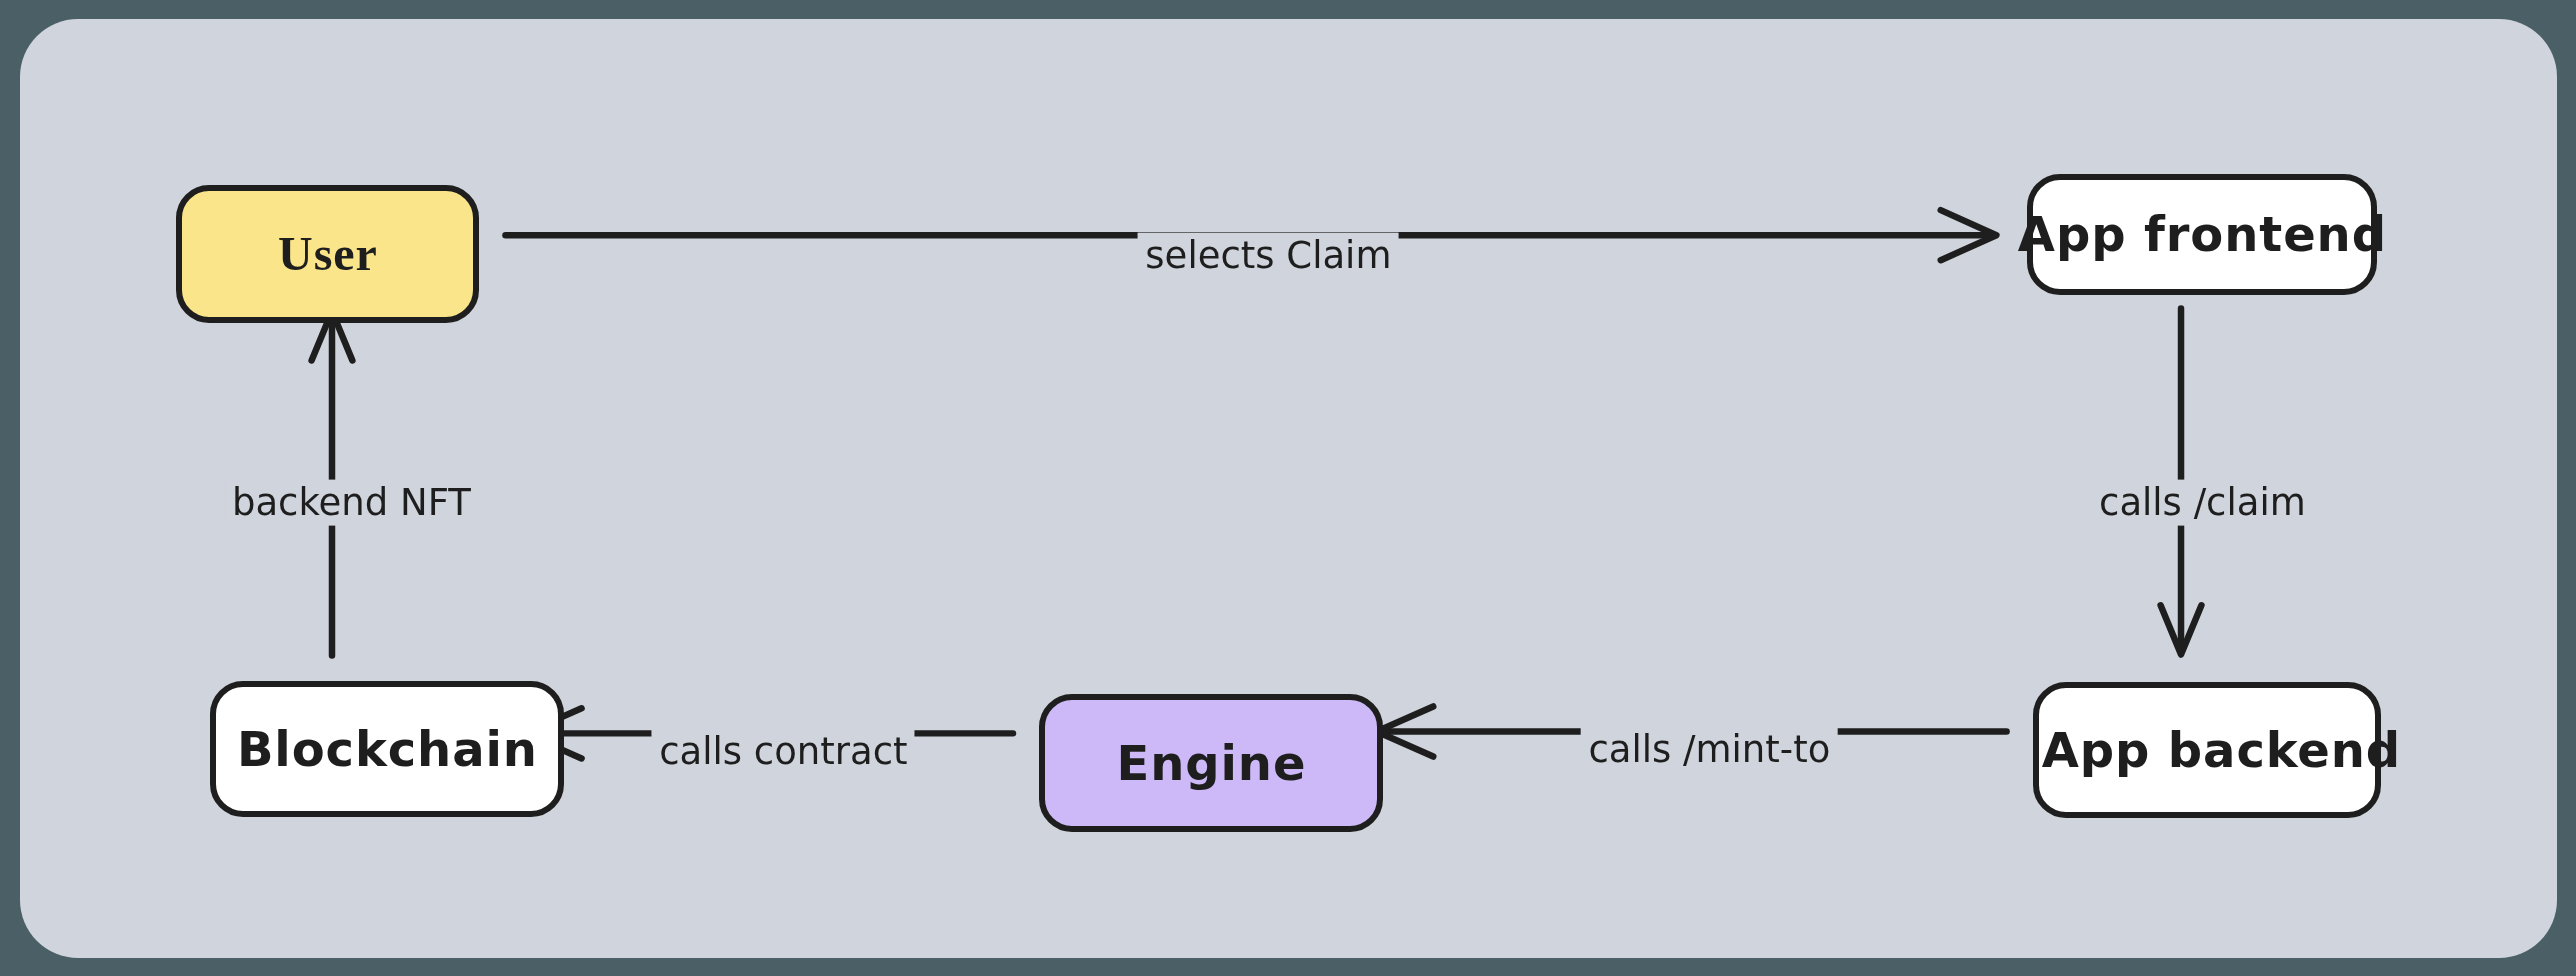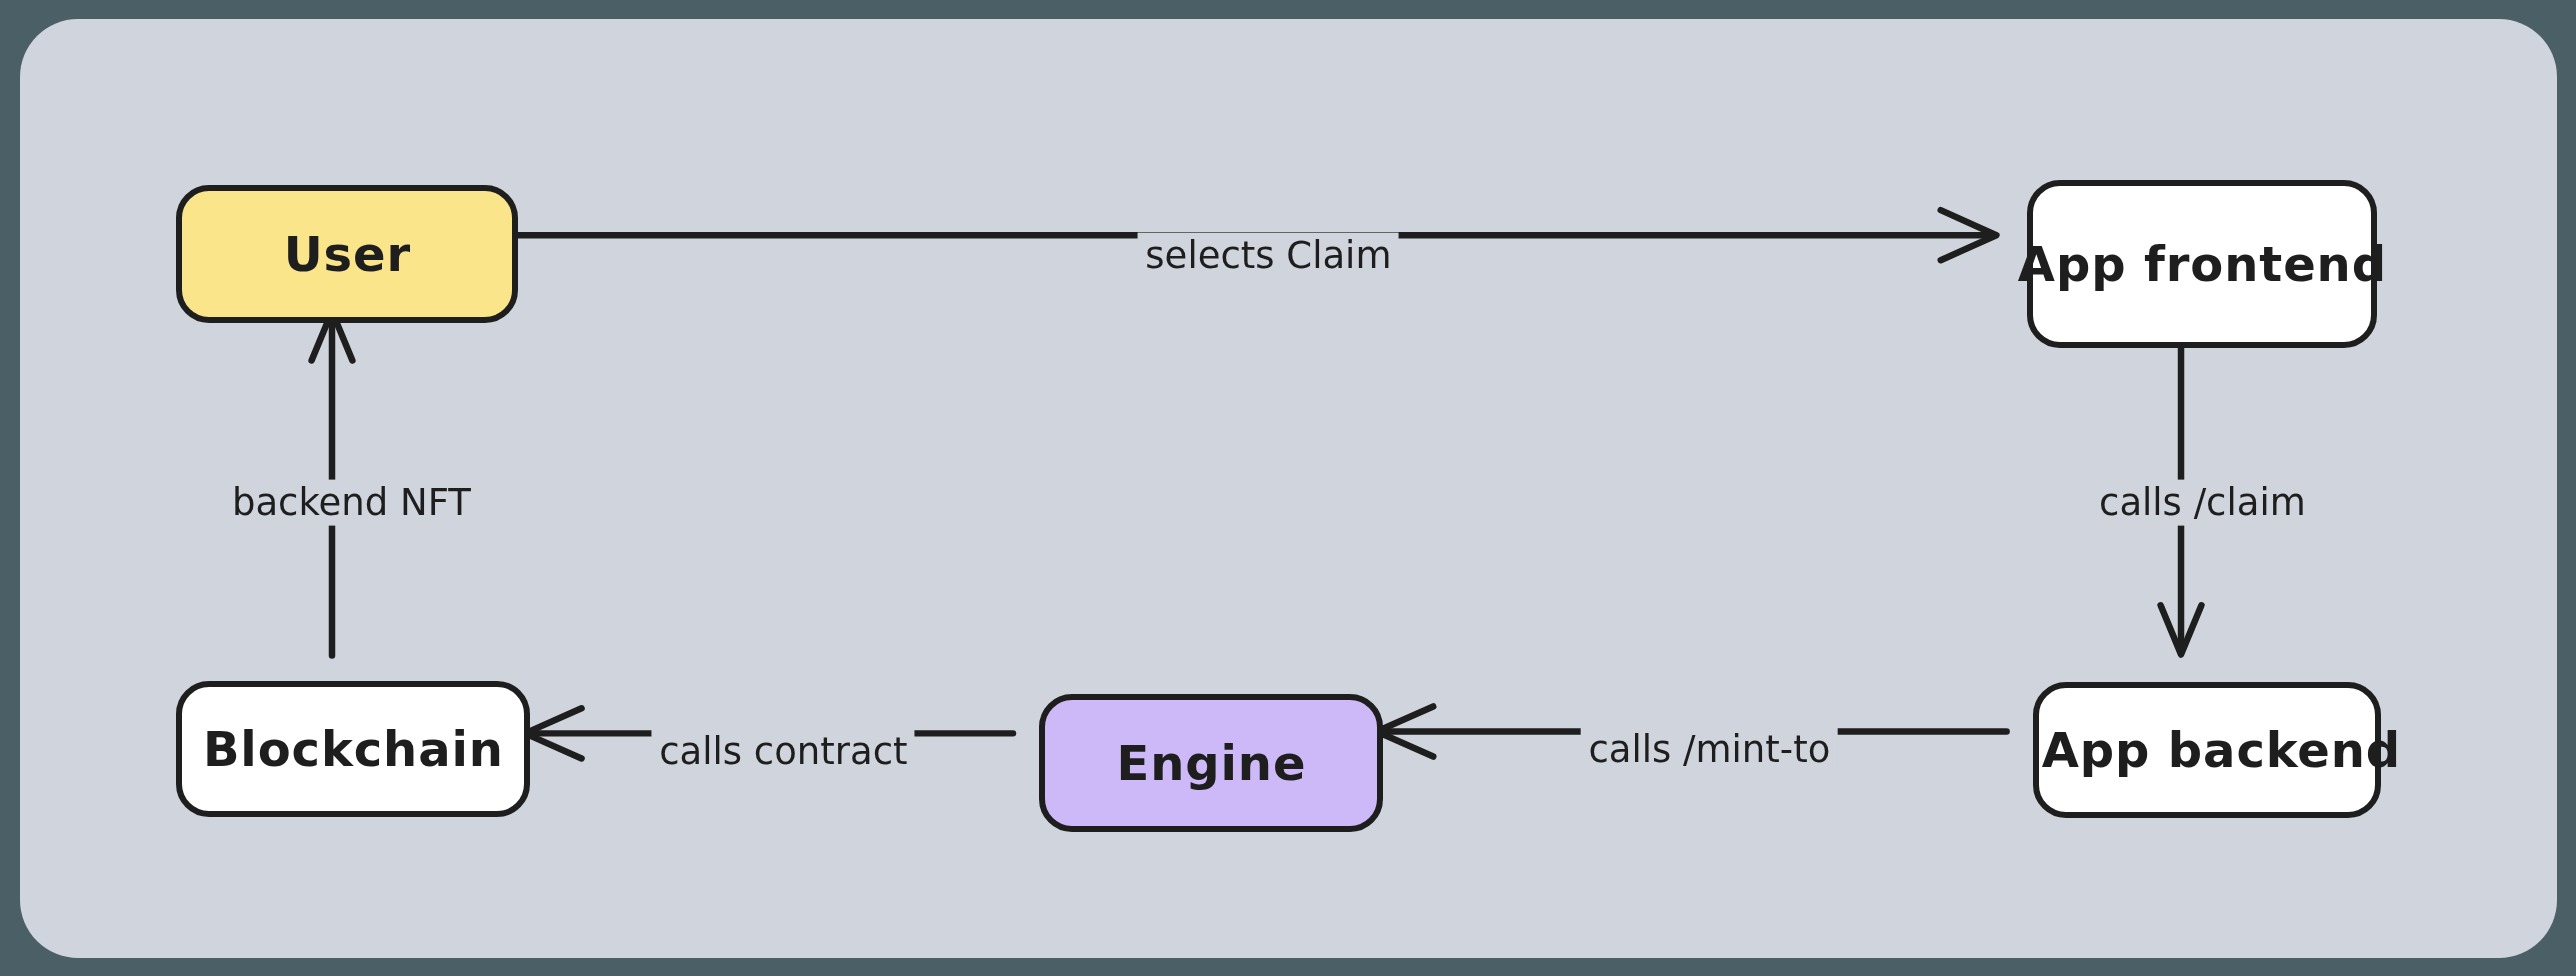--- a/index.html
+++ b/index.html
@@ -39,22 +39,22 @@
     border-radius: 33px;
     display: flex;
     align-items: center;
     justify-content: center;
     font-size: 48px;
     font-weight: 600;
     color: #1e1e1e;
     letter-spacing: 0.9px;
     white-space: nowrap;
   }
-  .node-user       { left: 156px;  top: 166px; width: 342px; height: 138px; }
-  .node-frontend   { left: 2007px; top: 161px; width: 350px; height: 168px; }
+  .node-user       { left: 156px;  top: 166px; width: 303px; height: 138px; font-family: Liberation Serif, serif; }
+  .node-frontend   { left: 2007px; top: 155px; width: 350px; height: 121px; }
   .node-backend    { left: 2013px; top: 663px; width: 348px; height: 136px; padding-left: 28px; }
   .node-engine     { left: 1019px; top: 663px; width: 344px; height: 138px; }
   .node-blockchain { left: 156px;  top: 662px; width: 354px; height: 136px; }
   .edge-label {
     position: absolute;
     transform: translate(-50%, -50%);
     background: #d0d4dc;
     color: #1e1e1e;
     font-size: 37px;
     padding: 1.9px 7.4px;
@@ -99,21 +99,21 @@
     </div>
 
     <div class="node node-backend" style="background-color: rgb(255, 255, 255);">
       <span>App backend</span>
     </div>
 
     <div class="node node-engine" style="background-color: rgb(205, 185, 247); margin-top: 12px;">
       <span>Engine</span>
     </div>
 
-    <div class="node node-blockchain" style="background-color: rgb(255, 255, 255);">
+    <div class="node node-blockchain" style="background-color: rgb(255, 255, 255); margin-left: 34px;">
       <span>Blockchain</span>
     </div>
 
     <span class="edge-label lbl-claim">calls /claim</span>
     <span class="edge-label lbl-selects">selects Claim</span>
     <span class="edge-label lbl-contract">calls contract</span>
     <span class="edge-label lbl-mint">calls /mint-to</span>
     <span class="edge-label lbl-nft">backend NFT</span>
 
   </div>

